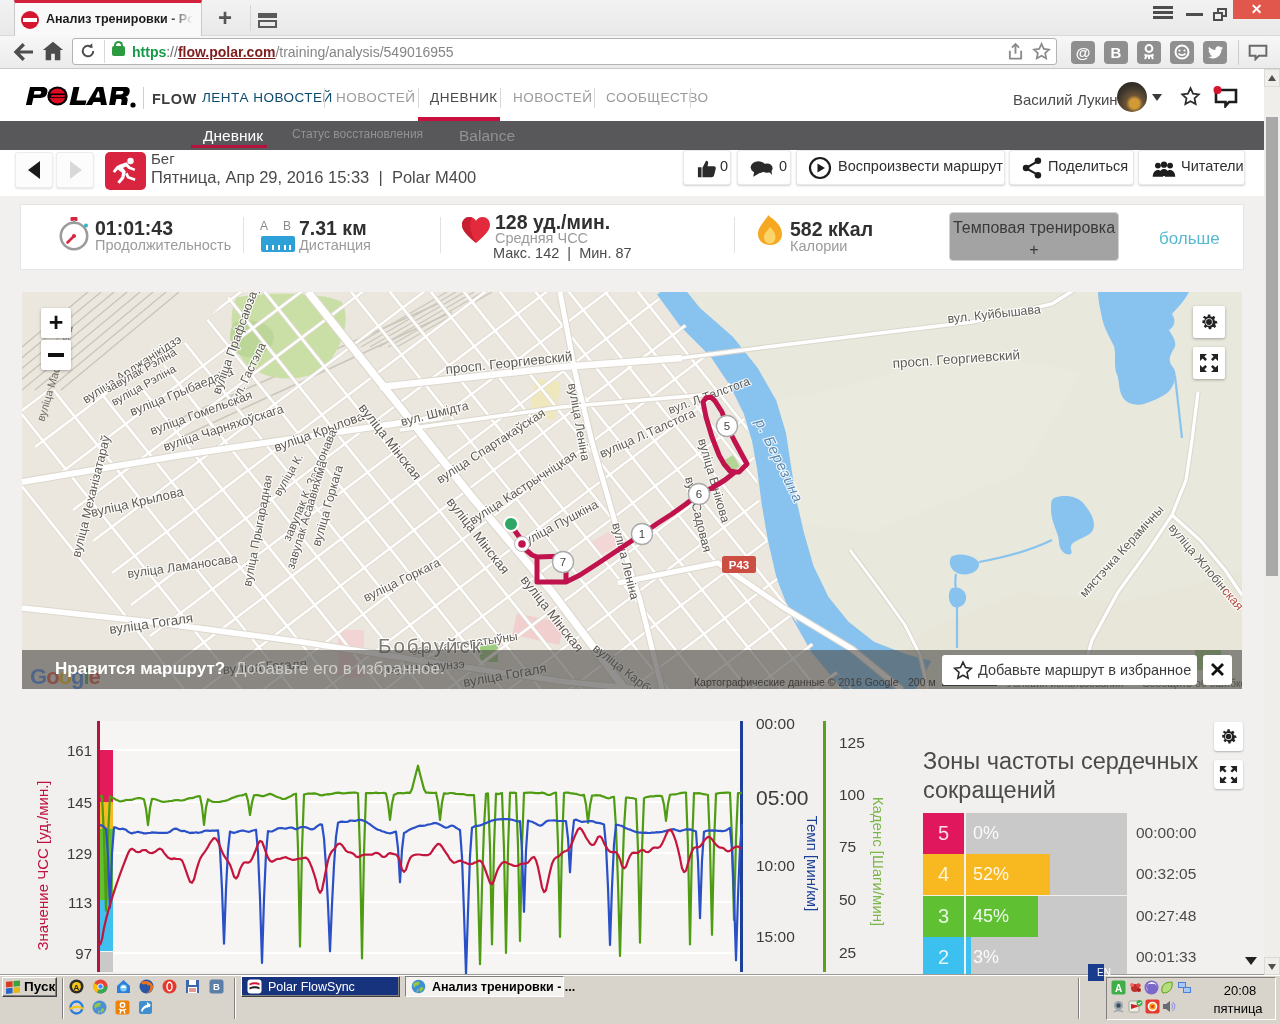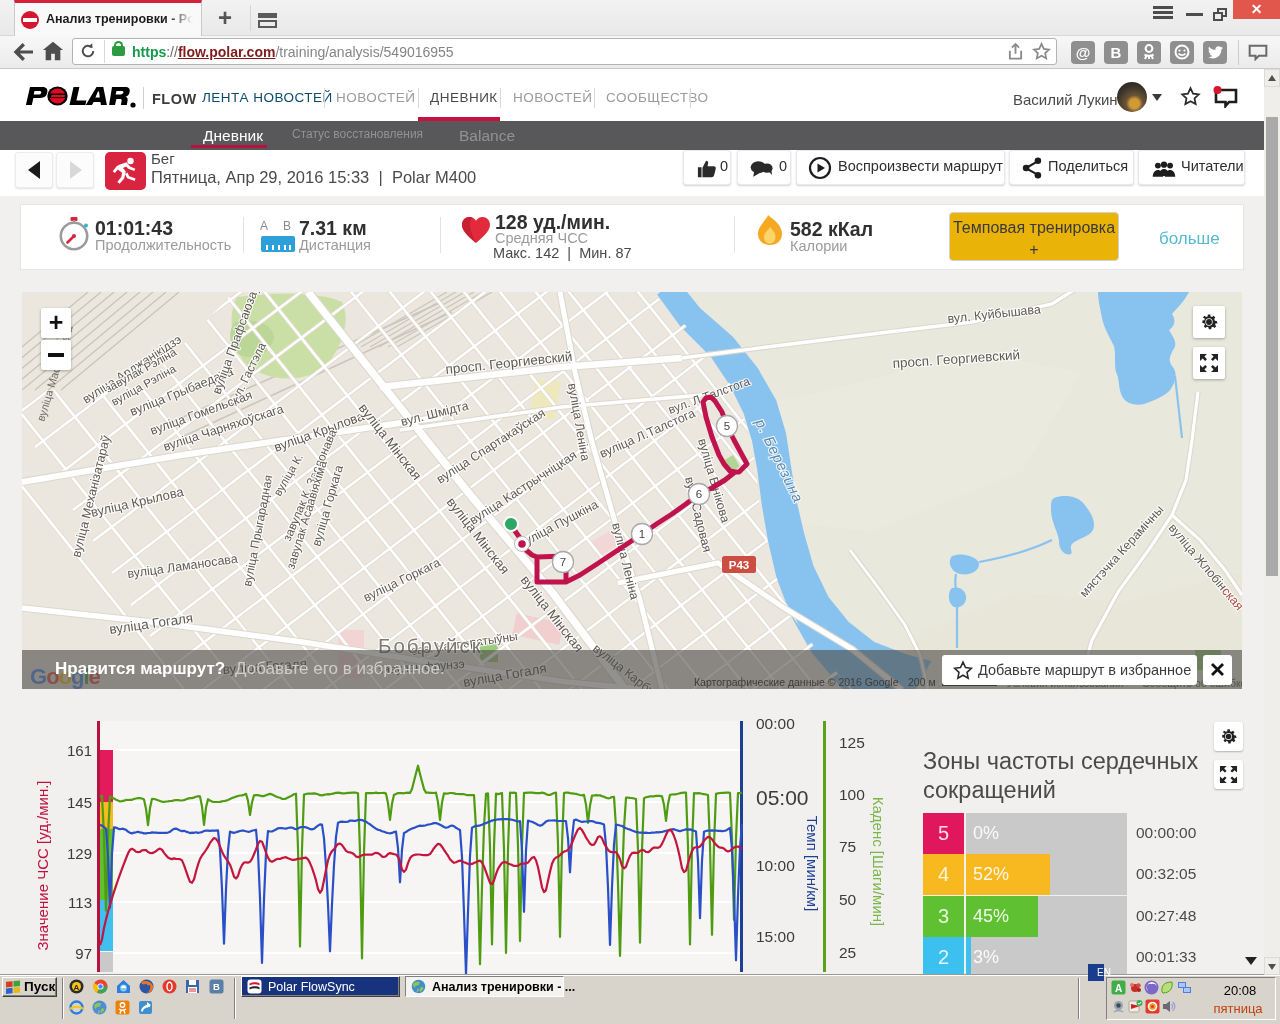--- a/index.html
+++ b/index.html
@@ -220,21 +220,21 @@
 <div class="abs" style="left:493px;top:245px;font-size:14.5px;color:#4a4a4a;">Макс. 142&nbsp; |&nbsp; Мин. 87</div>
 <div class="abs" style="left:734px;top:217px;width:1px;height:36px;background:#e2e2e2;"></div>
 
 <svg class="abs" style="left:757px;top:215px;" width="26" height="30" viewBox="0 0 26 30">
     <path d="M11 0c6 5 14 10 14 19 0 6.5-5 11-12 11S1 25.5 1 19C1 13 5 9.5 7.5 5.5 9 3.5 10.5 2 11 0z" fill="#f7a823"></path>
     <path d="M13 12c2.5 3 5.5 5.5 5.5 10 0 3.8-2.4 6.5-5.8 6.5-3.3 0-5.7-2.7-5.7-6.5 0-4.5 4-6.5 6-10z" fill="#fbd46a"></path>
   </svg>
 <div class="abs" style="left:790px;top:218px;font-size:19.5px;font-weight:bold;color:#303030;">582 кКал</div>
 <div class="abs" style="left:790px;top:238px;font-size:14.5px;color:#9b9b9b;">Калории</div>
 
-<div class="abs" style="left:949px;top:212px;width:170px;height:49px;background:#eab308;border:1px solid #d2d2d2;border-radius:4px;text-align:center;font-size:16px;color:#3a3a3a;line-height:22px;padding-top:4px;">Темповая тренировка<br>+</div>
+<div class="abs" style="left:949px;top:212px;width:170px;height:49px;background:#a3a3a3;border:1px solid #d2d2d2;border-radius:4px;text-align:center;font-size:16px;color:#3a3a3a;line-height:22px;padding-top:4px;">Темповая тренировка<br>+</div>
 <div class="abs" style="left:1159px;top:229px;font-size:17px;color:#56b9d0;">больше</div>
 <div class="abs" style="left:22px;top:292px;width:1220px;height:397px;overflow:hidden;">
     <svg width="1220" height="397" viewBox="0 0 1220 397" style="position:absolute;left:0;top:0;" font-family="Liberation Sans, sans-serif">
       <rect x="0" y="0" width="1220" height="397" fill="#e9e8dc"></rect>
       <polygon points="0,0 630,0 652,22 682,52 703,82 718,112 727,142 733,172 737,207 744,242 751,277 765,312 782,342 805,370 830,397 0,397" fill="#ebe7de"></polygon>
       <clipPath id="cityclip">
         <polygon points="0,0 630,0 652,22 682,52 703,82 718,112 727,142 733,172 737,207 744,242 751,277 765,312 782,342 805,370 830,397 0,397"></polygon>
       </clipPath>
       <polygon points="860,397 900,340 1000,300 1100,310 1220,280 1220,397" fill="#e6e5d7" opacity="0.7"></polygon>
       <polygon points="700,120 800,100 950,60 1060,80 1000,180 850,240 760,230" fill="#ecebdf" opacity="0.6"></polygon>
@@ -697,18 +697,18 @@
       <rect x="0.5" y="0.5" width="14" height="14" rx="2" fill="#e33b2e"></rect>
       <circle cx="7.5" cy="7.5" r="4.8" fill="#fff"></circle>
       <circle cx="7.5" cy="7.5" r="3.2" fill="#f5a018"></circle>
       <circle cx="7.5" cy="7.5" r="1.6" fill="#e33b2e"></circle>
     </svg></div>
 <div class="abs" style="left:1161px;top:999px;width:15px;height:15px;"><svg width="15" height="15" viewBox="0 0 15 15">
       <path d="M2 5 H5 L9 2 V13 L5 10 H2 Z" fill="#6a6a72"></path>
       <path d="M10.5 5 A3.5 3.5 0 0 1 10.5 10 M11.5 3 A5.5 5.5 0 0 1 11.5 12" stroke="#9a9ae0" stroke-width="1.2" fill="none"></path>
     </svg></div>
 <div class="abs" style="left:1214px;top:983px;width:52px;text-align:center;font-size:13px;color:#000;">20:08</div>
-<div class="abs" style="left:1206px;top:1001px;width:64px;text-align:center;font-size:13px;color:#c2410c;">пятница</div>
+<div class="abs" style="left:1206px;top:1001px;width:64px;text-align:center;font-size:13px;color:#000000;">пятница</div>
 <div class="abs" style="left:1264px;top:69px;width:16px;height:906px;background:#f0eeeb;"></div>
 <div class="abs" style="left:1264px;top:69px;width:16px;height:18px;background:#f0eeeb;border:1px solid #dcdad6;"></div>
 <div class="abs" style="left:1268px;top:75px;width:0;height:0;border-left:4px solid transparent;border-right:4px solid transparent;border-bottom:6px solid #4f4f4f;"></div>
 <div class="abs" style="left:1266px;top:117px;width:12px;height:459px;background:#a9a9a9;"></div>
 <div class="abs" style="left:1264px;top:957px;width:16px;height:18px;background:#f0eeeb;border:1px solid #dcdad6;"></div>
 <div class="abs" style="left:1268px;top:964px;width:0;height:0;border-left:4px solid transparent;border-right:4px solid transparent;border-top:6px solid #4f4f4f;"></div>
 </body></html>

